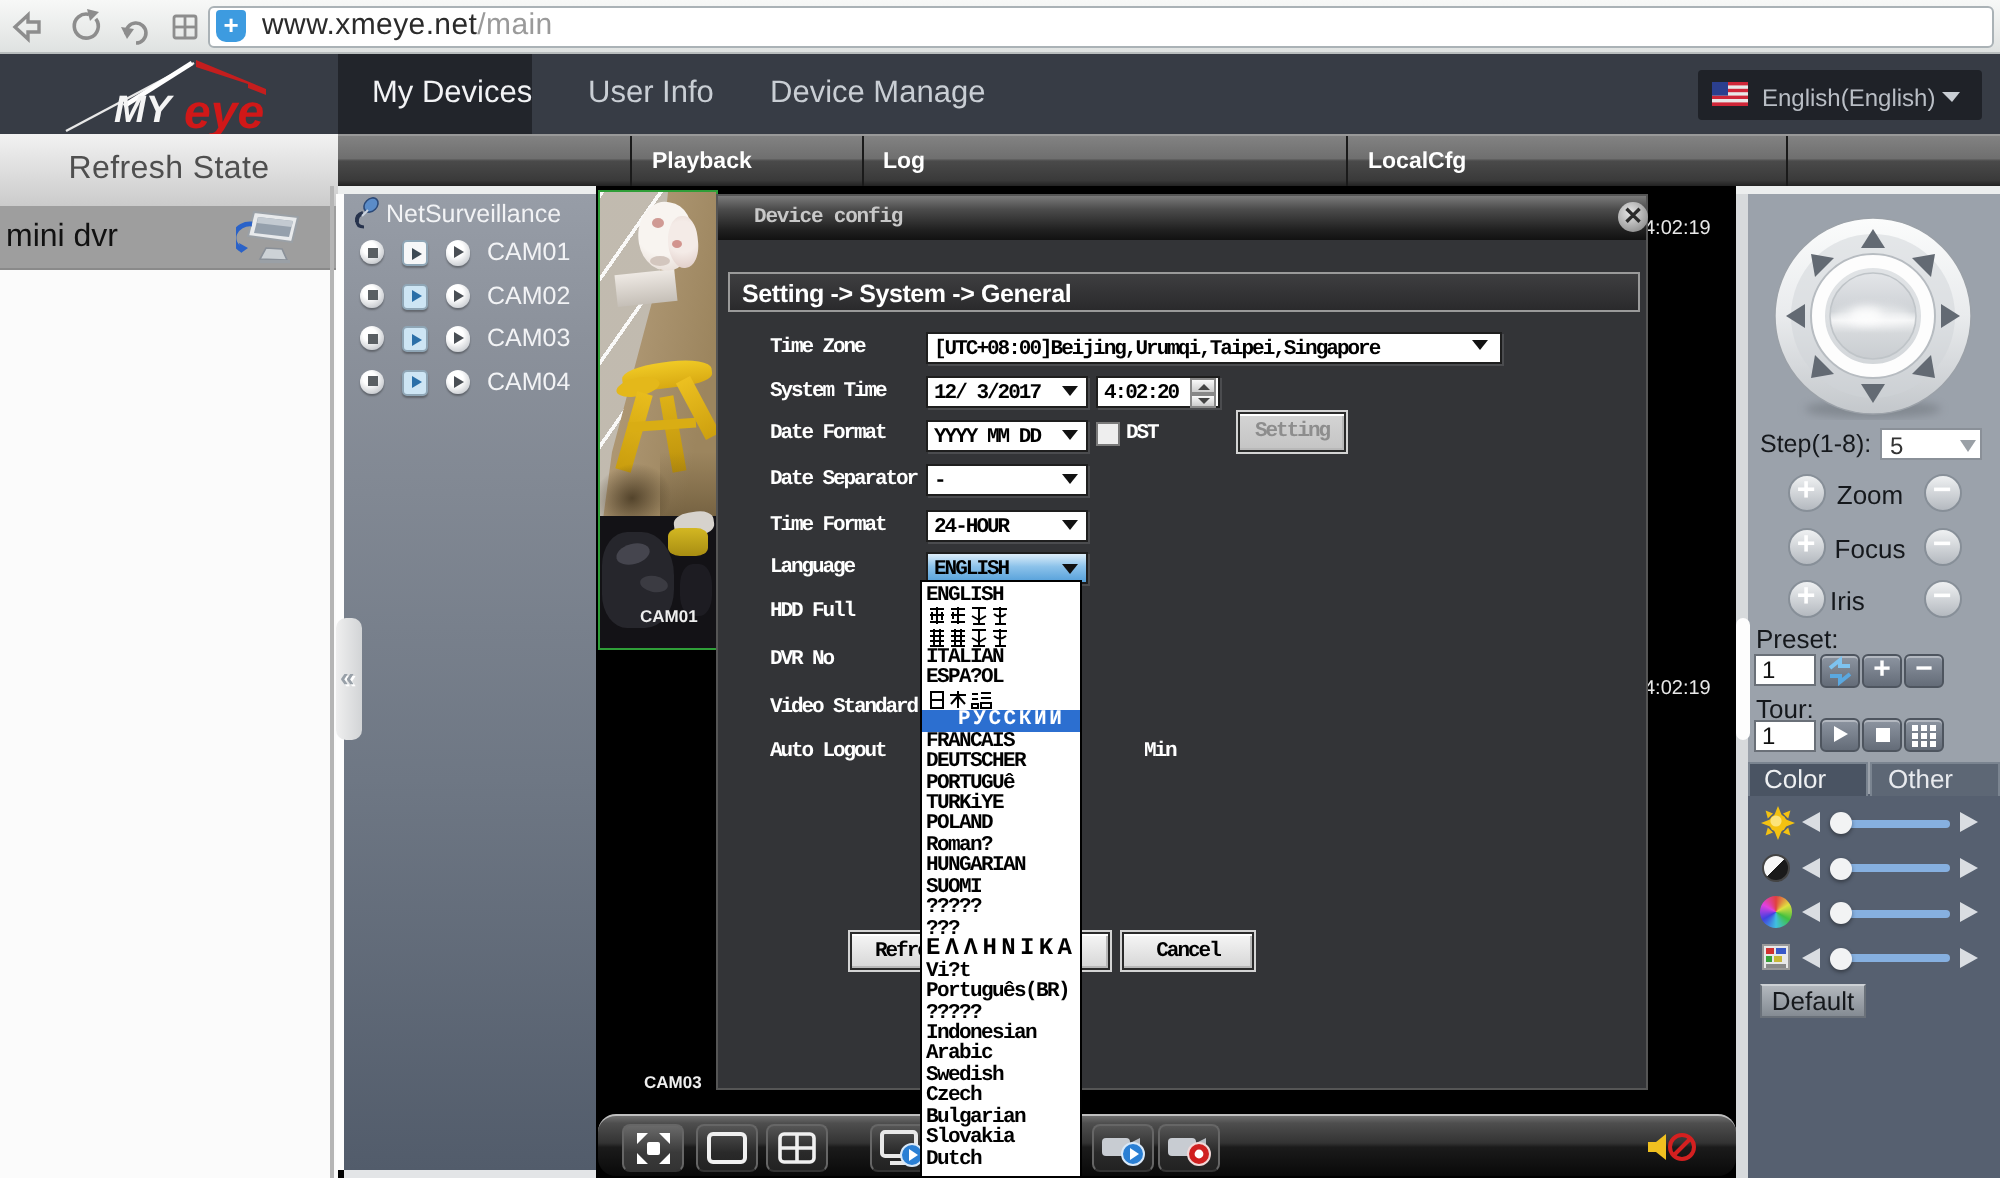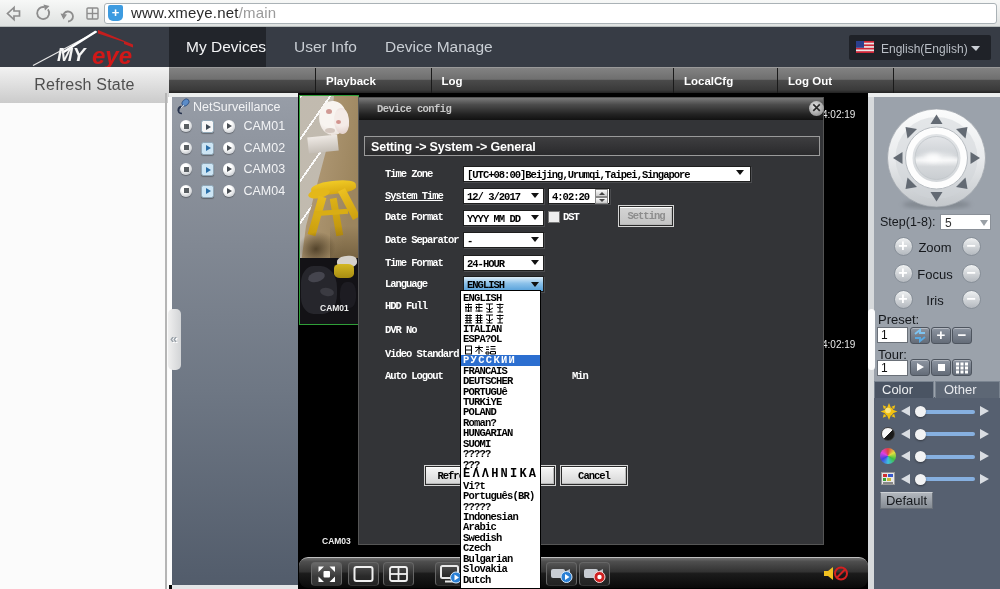--- a/index.html
+++ b/index.html
@@ -204,32 +204,41 @@
 <div class="abs" id="toolbar">
   <div class="abs ttab" style="left:315px;width:115.5px;">
       <span>Playback</span>
     </div>
   <div class="abs ttab" style="left:430.5px;width:115.5px;">
       <span>Log</span>
     </div>
   <div class="abs ttab" style="left:673px;width:115.5px;">
       <span>LocalCfg</span>
     </div>
-  <div class="abs ttab" style="left:777px;width:115.5px;">
-      <span>Log Out</span>
-    </div>
   <div class="abs ttab" style="left:892.5px;width:107px;"></div>
 </div>
 <div class="abs" id="whiteline"></div>
 <div class="abs" id="whiteline2"></div>
 
 <div class="abs" id="sidebar">
   <div class="abs" id="refresh">
       <div>Refresh State</div>
     </div>
+  <div class="abs" id="minidvr">
+    <span>mini dvr</span>
+    <svg class="abs" style="left:118px;top:2px" width="34" height="28" viewBox="0 0 34 28">
+      <polygon points="9,1 31,3.5 28,16 6,13" fill="#e8eaec" stroke="#9aa0a6" stroke-width="1"></polygon>
+      <polygon points="11,3.5 28.5,5.5 26.5,13.5 9,11.5" fill="#95a0ac"></polygon>
+      <polygon points="11,3.5 28.5,5.5 27.8,8.5 10.5,6.5" fill="#c3cad1"></polygon>
+      <path d="M3 20 a8 7 0 0 1 5 -13" fill="none" stroke="#2a62c8" stroke-width="2.4"></path>
+      <path d="M1.5 16.5 l1 5 3.5 -2.5" fill="#2a62c8"></path>
+      <polygon points="15,19 23,19.5 25.5,25 12,24.5" fill="#cdd2d6" stroke="#8a9098" stroke-width="0.8"></polygon>
+      <rect x="12" y="25" width="15" height="1.6" fill="#9aa0a6"></rect>
+    </svg>
+  </div>
 </div>
 <div class="abs" id="sidediv"></div>
 
 <div class="abs" id="whitebar"></div>
 <div class="abs" id="tree">
   <svg class="abs" style="left:4px;top:1px" width="15" height="17" viewBox="0 0 15 17">
     <ellipse cx="9.5" cy="4.5" rx="3" ry="4" fill="#5b8cc8" stroke="#2c4a78" stroke-width="0.8" transform="rotate(45 9.5 4.5)"></ellipse>
     <path d="M5.5 8.5 q-3.5 1 -3 4.5" fill="none" stroke="#27334d" stroke-width="2"></path>
     <path d="M2.5 12.5 q0 3 3.5 3" fill="none" stroke="#27334d" stroke-width="1.6"></path>
     <line x1="8" y1="7" x2="5" y2="10" stroke="#cdd6e2" stroke-width="1"></line>
@@ -428,21 +437,21 @@
   <span class="abs" style="left:4px;top:1px;font-size:12px;color:#333;">5</span>
   <div class="abs" style="left:39px;top:5px;width:0;height:0;border-left:4.5px solid transparent;border-right:4.5px solid transparent;border-top:6px solid #9aa0a6;"></div>
 </div>
 <div class="abs zfibtn" style="left:893.5px;top:237px;">+</div>
 <div class="abs zfilbl" style="left:915px;top:240px;width:40px;text-align:center;">Zoom</div>
 <div class="abs zfibtn" style="left:961.5px;top:237px;">−</div>
 <div class="abs zfibtn" style="left:893.5px;top:263.5px;">+</div>
 <div class="abs zfilbl" style="left:915px;top:266.5px;width:40px;text-align:center;">Focus</div>
 <div class="abs zfibtn" style="left:961.5px;top:263.5px;">−</div>
 <div class="abs zfibtn" style="left:893.5px;top:290px;">+</div>
-<div class="abs zfilbl" style="left:915px;top:293px;width:40px;text-align:center;">Iris</div>
+<div class="abs zfilbl" style="left:915px;top:293px;width:40px;">Iris</div>
 <div class="abs zfibtn" style="left:961.5px;top:290px;">−</div>
 <div class="abs zfilbl" style="left:878px;top:312px;">Preset:</div>
 <div class="abs pinput" style="left:877px;top:327px;width:31px;">1</div>
 <div class="abs pbtn" style="left:910px;top:326.5px;">
   <svg width="18" height="15" viewBox="0 0 18 15">
     <path d="M4 6 L9 2 L9 5 L14 5" fill="none" stroke="#7ec3f0" stroke-width="2"></path>
     <path d="M14 9 L9 13 L9 10 L4 10" fill="none" stroke="#5aa8e0" stroke-width="2"></path>
   </svg>
 </div>
 <div class="abs pbtn" style="left:931px;top:326.5px;color:#fff;font-size:15px;font-weight:bold;text-align:center;line-height:14px;">+</div>
@@ -517,21 +526,21 @@
 <div class="abs" id="dialog">
   <div class="abs" id="dtitle">
       <span>Device config</span>
     </div>
   <div class="abs" id="dclose">✕</div>
   <div class="abs" id="dcrumb">
       <span>Setting -&gt; System -&gt; General</span>
     </div>
 
   <div class="abs dlabel mono" style="top:69.5px;">Time Zone</div>
-  <div class="abs dlabel mono" style="top:92px;text-decoration:underline;">System Time</div>
+  <div class="abs dlabel mono" style="top:92px;">System Time</div>
   <div class="abs dlabel mono" style="top:113px;">Date Format</div>
   <div class="abs dlabel mono" style="top:135.5px;">Date Separator</div>
   <div class="abs dlabel mono" style="top:158.5px;">Time Format</div>
   <div class="abs dlabel mono" style="top:180px;">Language</div>
   <div class="abs dlabel mono" style="top:201.5px;">HDD Full</div>
   <div class="abs dlabel mono" style="top:225.5px;">DVR No</div>
   <div class="abs dlabel mono" style="top:249.5px;">Video Standard</div>
   <div class="abs dlabel mono" style="top:271.5px;">Auto Logout</div>
   <div class="abs dlabel mono" style="left:186px;top:271.5px;padding-left:27px;">Min</div>
 
@@ -584,21 +593,21 @@
   <div class="li" style="top:32.8px;">ITALIAN</div>
   <div class="li" style="top:43.3px;">ESPA?OL</div>
   <svg class="abs" style="left:3px;top:54.2px" width="33" height="10" viewBox="0 0 33 10">
     <g stroke="#000" stroke-width="1" fill="none">
       <rect x="1.5" y="1" width="6" height="8"></rect>
       <path d="M1.5 5 H7.5"></path>
       <path d="M11 2.5 H19 M15 0.5 V9 M15 3 L11.5 7 M15 3 L18.5 7"></path>
       <path d="M22 2 H25 M22 4.5 H25 M22 7 V9 H25 V7 Z M26.5 1.5 H31.5 M26.5 4 H31.5 M26.5 6.5 V9 H31.5 V6.5 Z"></path>
     </g>
   </svg>
-  <div class="li" style="top:64.2px;left:0;width:79px;background:#2c6fd0;color:#fff;letter-spacing:1.3px;padding-left:2px;">РУССКИЙ</div>
+  <div class="li" style="top:64.2px;left:0;width:79px;background:#2c6fd0;color:#fff;letter-spacing:1.3px;padding-left:18px;">РУССКИЙ</div>
   <div class="li" style="top:74.6px;">FRANCAIS</div>
   <div class="li" style="top:85.1px;">DEUTSCHER</div>
   <div class="li" style="top:95.5px;">PORTUGUê</div>
   <div class="li" style="top:106px;">TURKiYE</div>
   <div class="li" style="top:116.4px;">POLAND</div>
   <div class="li" style="top:126.9px;">Roman?</div>
   <div class="li" style="top:137.3px;">HUNGARIAN</div>
   <div class="li" style="top:147.8px;">SUOMI</div>
   <div class="li" style="top:158.2px;">?????</div>
   <div class="li" style="top:168.7px;">???</div>

